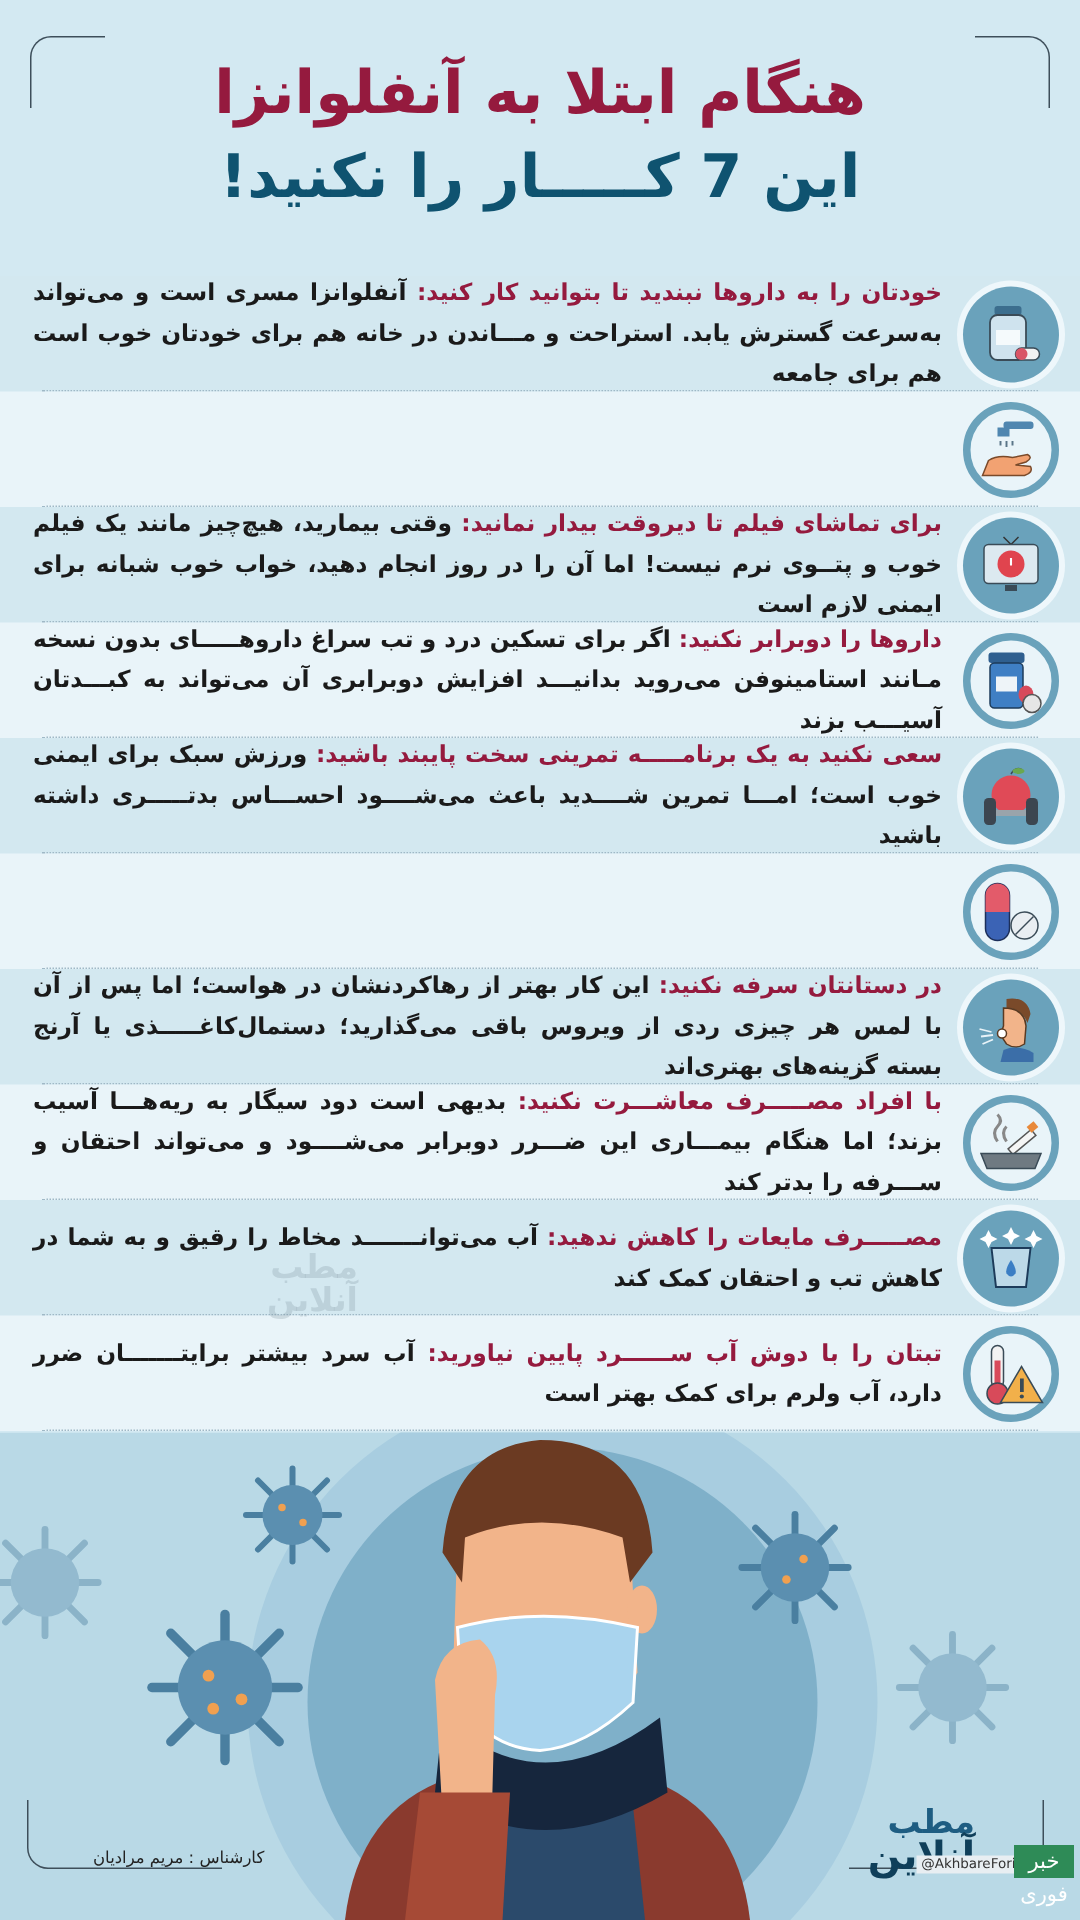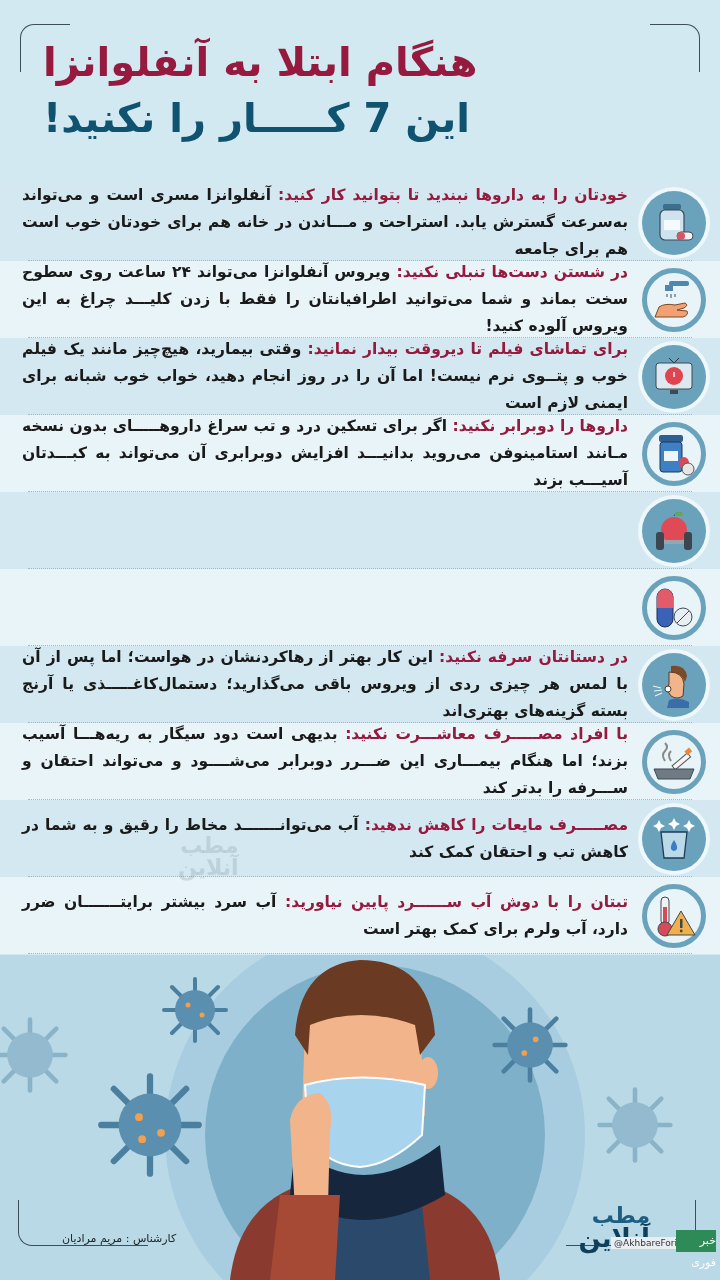--- a/index.html
+++ b/index.html
@@ -6,21 +6,21 @@
   html, body { width: 720px; height: 1280px; overflow: hidden; }
   body {
     background: #d3e9f2;
     font-family: "DejaVu Sans", sans-serif;
     position: relative;
   }
   .frame-corner { position: absolute; border-color: #3d4e5a; border-style: solid; width: 50px; height: 48px; }
   .corner-tl { left: 20px; top: 24px; border-width: 1.5px 0 0 1.5px; border-top-left-radius: 14px; }
   .corner-tr { right: 20px; top: 24px; border-width: 1.5px 1.5px 0 0; border-top-right-radius: 14px; }
 
-  .title { position: absolute; left: 0; right: 0; top: 34px; text-align: left; direction: rtl; padding-left: 43px; }
+  .title { position: absolute; left: 0; right: 0; top: 34px; text-align: center; direction: rtl; }
   .title-line1 { font-size: 40px; font-weight: bold; color: #951a3e; line-height: 56px; letter-spacing: -0.5px; }
   .title-line2 { font-size: 40px; font-weight: bold; color: #0f5370; line-height: 56px; letter-spacing: -0.5px; }
 
   .tips { position: absolute; left: 0; right: 0; top: 184px; }
   .tip-row {
     position: relative; height: 77px; direction: rtl;
     display: flex; align-items: center;
     padding-right: 14px; padding-left: 22px;
   }
   .tip-row.odd { background: #d3e8f0; padding-left: 22px; }
@@ -53,21 +53,21 @@
   .credit {
     position: absolute; left: 18px; top: 1200px; direction: rtl;
     width: 130px; height: 46px;
     border-left: 1.5px solid #3d4e5a; border-bottom: 1.5px solid #3d4e5a;
     border-bottom-left-radius: 14px;
   }
   .credit-text { position: absolute; left: 62px; top: 1232px; font-size: 11px; color: #222; direction: rtl; }
   .brand { position: absolute; right: 70px; top: 1205px; font-size: 22px; font-weight: bold; color: #1e5d82; line-height: 22px; text-align: right; direction: rtl; }
   .brand .sub { color: #0f3f5a; font-size: 26px; }
   .handle { position: absolute; right: 40px; top: 1237px; font-size: 9px; color: #333; background: #e8eef2; padding: 1px 3px; }
-  .handle-logo { position: absolute; right: 4px; top: 1230px; width: 40px; height: 22px; background: #2e8b57; color: #fff; font-size: 11px; text-align: right; line-height: 22px; direction: rtl; }
+  .handle-logo { position: absolute; right: 4px; top: 1230px; width: 40px; height: 22px; background: #2e8b57; color: #fff; font-size: 14px; text-align: center; line-height: 22px; direction: rtl; }
   .brand-line { position: absolute; right: 24px; top: 1200px; height: 46px; width: 130px; border-right: 1.5px solid #3d4e5a; border-bottom: 1.5px solid #3d4e5a; border-bottom-right-radius: 14px; }
   .watermark { position: absolute; left: 178px; top: 835px; font-size: 22px; color: rgba(120,140,150,0.25); font-weight: bold; direction: rtl; line-height: 22px; }
 </style>
 </head>
 <body>
 
 <div class="frame-corner corner-tl"></div>
 <div class="frame-corner corner-tr"></div>
 
 <header class="title">
@@ -96,21 +96,20 @@
           <rect x="18" y="4" width="20" height="5" rx="2" fill="#4f86b0"></rect>
           <rect x="14" y="8" width="8" height="6" fill="#4f86b0"></rect>
           <g stroke="#5a7588" stroke-width="1.3">
             <line x1="16" y1="17" x2="16" y2="20"></line>
             <line x1="20" y1="17" x2="20" y2="21"></line>
             <line x1="24" y1="17" x2="24" y2="20"></line>
           </g>
           <path d="M4 40 L8 30 Q14 26 24 28 L34 26 Q38 28 33 31 L26 33 L36 34 Q38 38 32 40 Z" fill="#f2a272" stroke="#7a4a2a" stroke-width="1"></path>
         </svg>
     </div>
-    <p class="tip-text"><span class="tip-head">در شستن دست‌ها تنبلی نکنید:</span><span> ویروس آنفلوانزا می‌تواند ۲۴ ساعت روی سطوح سخت بماند و شما می‌توانید اطرافیانتان را فقط با زدن کلیـــد چراغ به این ویروس آلوده کنید!</span></p>
   </div>
 
   <div class="tip-row odd">
     <div class="icon-wrap">
       <svg viewBox="0 0 46 46">
           <line x1="18" y1="4" x2="23" y2="9" stroke="#333"></line>
           <line x1="28" y1="4" x2="23" y2="9" stroke="#333"></line>
           <rect x="5" y="9" width="36" height="26" rx="3" fill="#dce9f0" stroke="#3a4b57"></rect>
           <circle cx="23" cy="22" r="9" fill="#e0444e"></circle>
           <line x1="23" y1="18" x2="23" y2="23" stroke="#fff" stroke-width="1.4"></line>
@@ -137,20 +136,21 @@
     <div class="icon-wrap">
       <svg viewBox="0 0 46 46">
           <path d="M23 8 Q26 3 30 5" stroke="#3a4b57" fill="none"></path>
           <ellipse cx="28" cy="6" rx="4" ry="2" fill="#6aa84f"></ellipse>
           <circle cx="23" cy="22" r="13" fill="#e04a57"></circle>
           <rect x="5" y="24" width="8" height="18" rx="3" fill="#3c4650"></rect>
           <rect x="33" y="24" width="8" height="18" rx="3" fill="#3c4650"></rect>
           <rect x="13" y="32" width="20" height="4" fill="#9aa4ab"></rect>
         </svg>
     </div>
+    <p class="tip-text"><span class="tip-head">سعی نکنید به یک برنامـــــه تمرینی سخت پایبند باشید:</span><span> ورزش سبک برای ایمنی خوب است؛ امـــا تمرین شــــدید باعث می‌شــــود احســـاس بدتـــــری داشته باشید</span></p>
   </div>
 
   <div class="tip-row even">
     <div class="icon-wrap">
       <svg viewBox="0 0 46 46">
           <rect x="6" y="4" width="16" height="38" rx="8" fill="#3b63b5" stroke="#1c2f5a"></rect>
           <path d="M6 23 V12 A8 8 0 0 1 22 12 V23 Z" fill="#e35b6a"></path>
           <circle cx="32" cy="32" r="9" fill="#e9eef2" stroke="#3a4b57"></circle>
           <line x1="26" y1="38" x2="38" y2="26" stroke="#3a4b57"></line>
         </svg>

